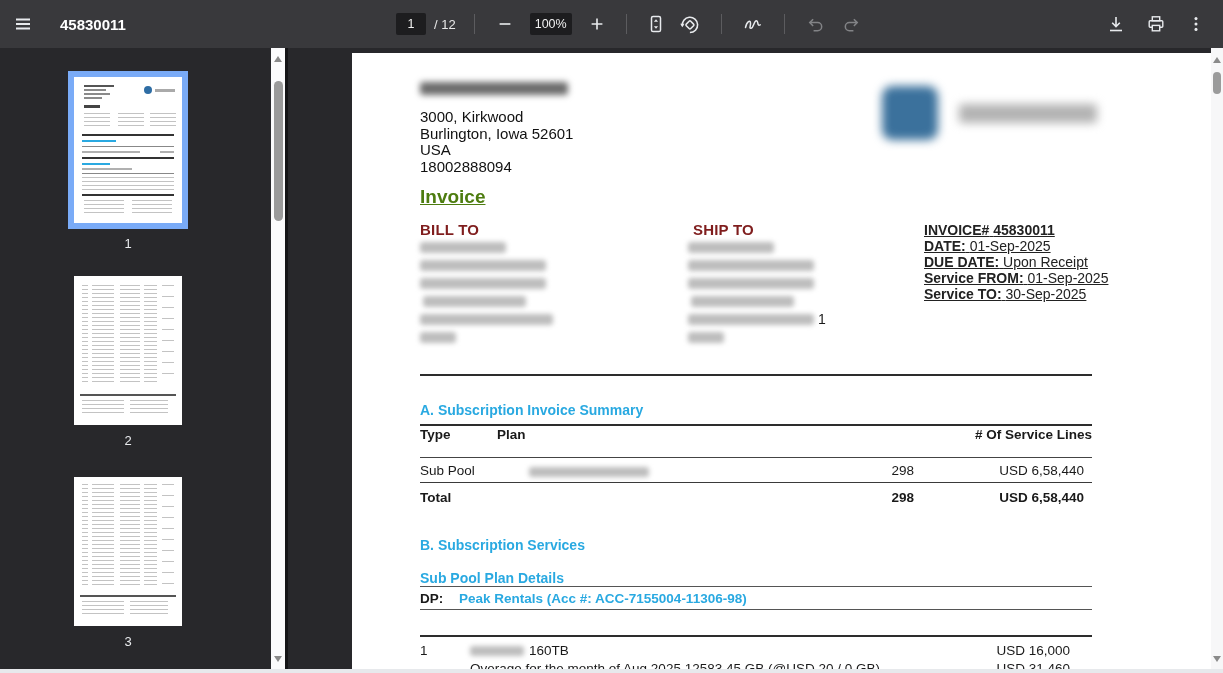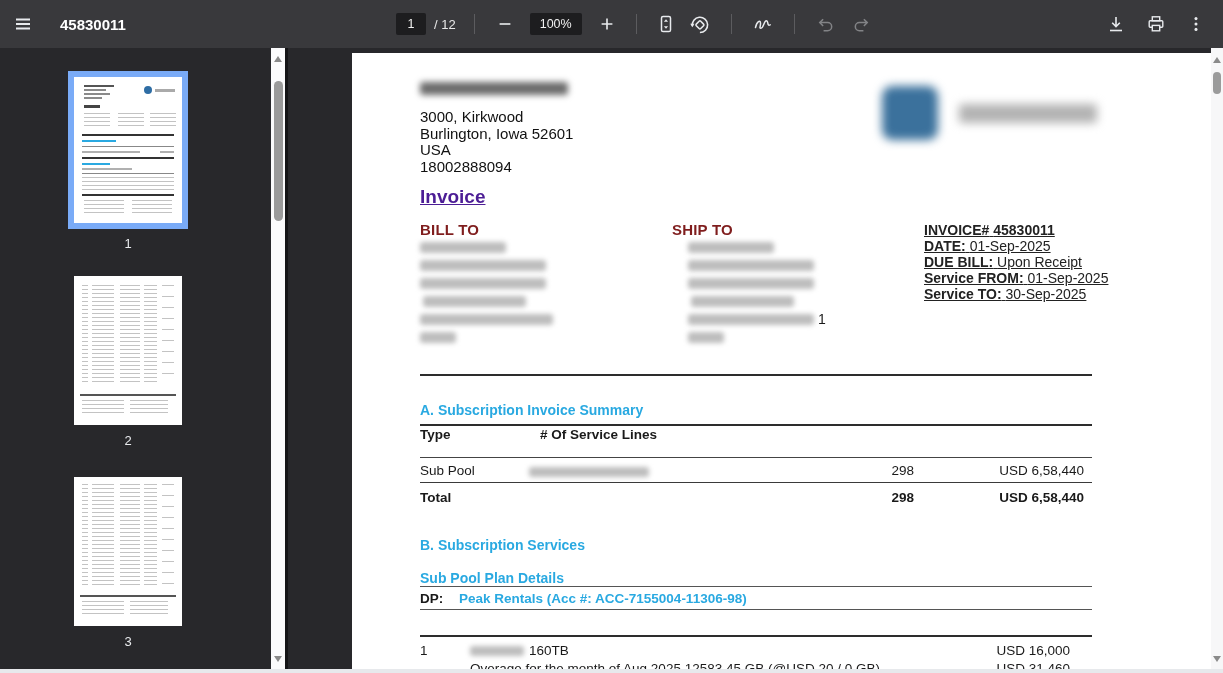--- a/index.html
+++ b/index.html
@@ -8,21 +8,21 @@
   .app { position:relative; width:1223px; height:673px; background:#28282b; overflow:hidden; }
 
   
   .toolbar { position:absolute; top:0; left:0; width:1223px; height:48px; background:#39393c; z-index:30; display:flex; align-items:center; }
   .tb-btn { width:30px; height:30px; display:flex; align-items:center; justify-content:center; border-radius:50%; cursor:pointer; flex:none; }
   .tb-btn svg { display:block; }
   .tb-title { color:#fff; font-size:15px; font-weight:bold; margin-left:22px; }
   .tb-center { position:absolute; left:396px; top:0; height:48px; display:flex; align-items:center; }
   .tb-box { background:#1d1d1f; color:#f1f1f1; font-size:12.5px; height:22px; display:flex; align-items:center; justify-content:center; border-radius:2px; }
   .page-box { width:30px; }
-  .zoom-box { width:52px; }
+  .zoom-box { width:42px; }
   .tb-sep { width:1px; height:20px; background:#5c5c5f; flex:none; }
   .page-total { color:#e8e8e8; font-size:13px; margin-left:8px; }
   .tb-right { position:absolute; right:12px; top:0; height:48px; display:flex; align-items:center; gap:10px; }
   .dim svg { opacity:.42; }
 
   
   .sidebar { position:absolute; top:48px; left:0; width:285px; height:622px; background:#28282b; }
   .side-divider { position:absolute; top:48px; left:285px; width:3px; height:625px; background:#151517; }
   .thumb-sel { position:absolute; left:68px; top:71px; width:120px; height:158px; border:6px solid #7aabf7; background:#fff; cursor:pointer; }
   .thumb { position:absolute; width:108px; height:149px; background:#fff; cursor:pointer; }
@@ -42,21 +42,21 @@
   .tri-up { position:absolute; width:0; height:0; border-left:4px solid transparent; border-right:4px solid transparent; border-bottom:6px solid #8a8a8a; }
   .tri-down { position:absolute; width:0; height:0; border-left:4px solid transparent; border-right:4px solid transparent; border-top:6px solid #8a8a8a; }
 
   .bottom-strip { position:absolute; left:0; top:669px; width:1223px; height:4px; background:#e7e9ec; z-index:40; }
 
   
   .page { position:absolute; left:352px; top:53px; width:889px; height:617px; background:#fff; overflow:hidden; color:#1a1a1a; }
   .abs { position:absolute; }
   .blurbar { position:absolute; background:#bdbdbd; border-radius:3px; filter:blur(2.5px); }
   .addr { font-size:15px; line-height:16.5px; color:#111; }
-  .invoice-h { font-size:19px; font-weight:bold; text-decoration:underline; color:#4c1d95; }
+  .invoice-h { font-size:19px; font-weight:bold; text-decoration:underline; color:#4d7c0f; }
   .blk-h { font-size:15px; font-weight:bold; color:#7f1d1d; letter-spacing:.2px; }
   .meta { font-size:14px; line-height:16px; color:#222;text-decoration:underline; }
   .mb { font-weight:bold; }
   .cyan { color:#29a9e1; font-weight:bold; }
   .sec-h { font-size:14px; }
   .hr2 { position:absolute; height:2px; background:#2d2d2d; }
   .hr1 { position:absolute; height:1px; background:#6b6b6b; }
   .trow { position:absolute; left:68px; width:672px; display:flex; font-size:13.5px; }
   .c1 { width:77px; flex:none; }
   .c2 { flex:1; }
@@ -224,51 +224,52 @@
       <div>USA</div>
       <div>18002888094</div>
     </div>
 
     <div class="abs" style="left:530px;top:33px;width:56px;height:54px;border-radius:10px;background:#3b719c;filter:blur(5px)"></div>
     <div class="abs" style="left:607px;top:51px;width:138px;height:19px;border-radius:3px;background:#b3b3b3;filter:blur(5px)"></div>
 
     <div class="abs invoice-h" style="left:68px;top:133px">Invoice</div>
 
     <div class="abs blk-h" style="left:68px;top:168px">BILL TO</div>
-    <div class="abs blk-h" style="left:320px;top:168px">SHIP TO</div>
+    <div class="abs blk-h" style="left:341px;top:168px">SHIP TO</div>
 
     <div class="blurbar" style="left:68px;top:189px;width:86px;height:11px"></div>
     <div class="blurbar" style="left:68px;top:207px;width:126px;height:11px"></div>
     <div class="blurbar" style="left:68px;top:225px;width:126px;height:11px"></div>
     <div class="blurbar" style="left:71px;top:243px;width:103px;height:11px"></div>
     <div class="blurbar" style="left:68px;top:261px;width:133px;height:11px"></div>
     <div class="blurbar" style="left:68px;top:279px;width:36px;height:11px"></div>
 
     <div class="blurbar" style="left:336px;top:189px;width:86px;height:11px"></div>
     <div class="blurbar" style="left:336px;top:207px;width:126px;height:11px"></div>
     <div class="blurbar" style="left:336px;top:225px;width:126px;height:11px"></div>
     <div class="blurbar" style="left:339px;top:243px;width:103px;height:11px"></div>
     <div class="blurbar" style="left:336px;top:261px;width:126px;height:11px"></div>
     <div class="abs" style="left:466px;top:258px;font-size:14px">1</div>
     <div class="blurbar" style="left:336px;top:279px;width:36px;height:11px"></div>
 
     <div class="abs meta" style="left:572px;top:169px">
       <div><span class="mb">INVOICE#</span> <span class="mb">45830011</span></div>
       <div><span class="mb">DATE:</span> <span>01-Sep-2025</span></div>
-      <div><span class="mb">DUE BILL:</span> <span>Upon Receipt</span></div>
+      <div><span class="mb">DUE DATE:</span> <span>Upon Receipt</span></div>
       <div><span class="mb">Service FROM:</span> <span>01-Sep-2025</span></div>
       <div><span class="mb">Service TO:</span> <span>30-Sep-2025</span></div>
     </div>
 
     <div class="hr2" style="left:68px;top:321px;width:672px"></div>
 
     <div class="abs cyan sec-h" style="left:68px;top:349px">A. Subscription Invoice Summary</div>
     <div class="hr2" style="left:68px;top:371px;width:672px"></div>
     <div class="trow bold" style="top:375px;line-height:14.5px">
       <div class="c1">Type</div>
+      <div class="c2">Plan</div>
       <div class="c3"># Of Service Lines</div>
     </div>
     <div class="hr1" style="left:68px;top:404px;width:672px;background:#444"></div>
     <div class="trow" style="top:410px">
       <div class="c1">Sub Pool</div>
       <div class="c2"><div class="blurbar" style="position:relative;left:32px;top:2px;width:120px;height:10px;display:inline-block"></div></div>
       <div class="c3" style="padding-right:28px">298</div>
       <div class="c4" style="padding-right:8px">USD 6,58,440</div>
     </div>
     <div class="hr1" style="left:68px;top:429px;width:672px;background:#3a3a3a"></div>

